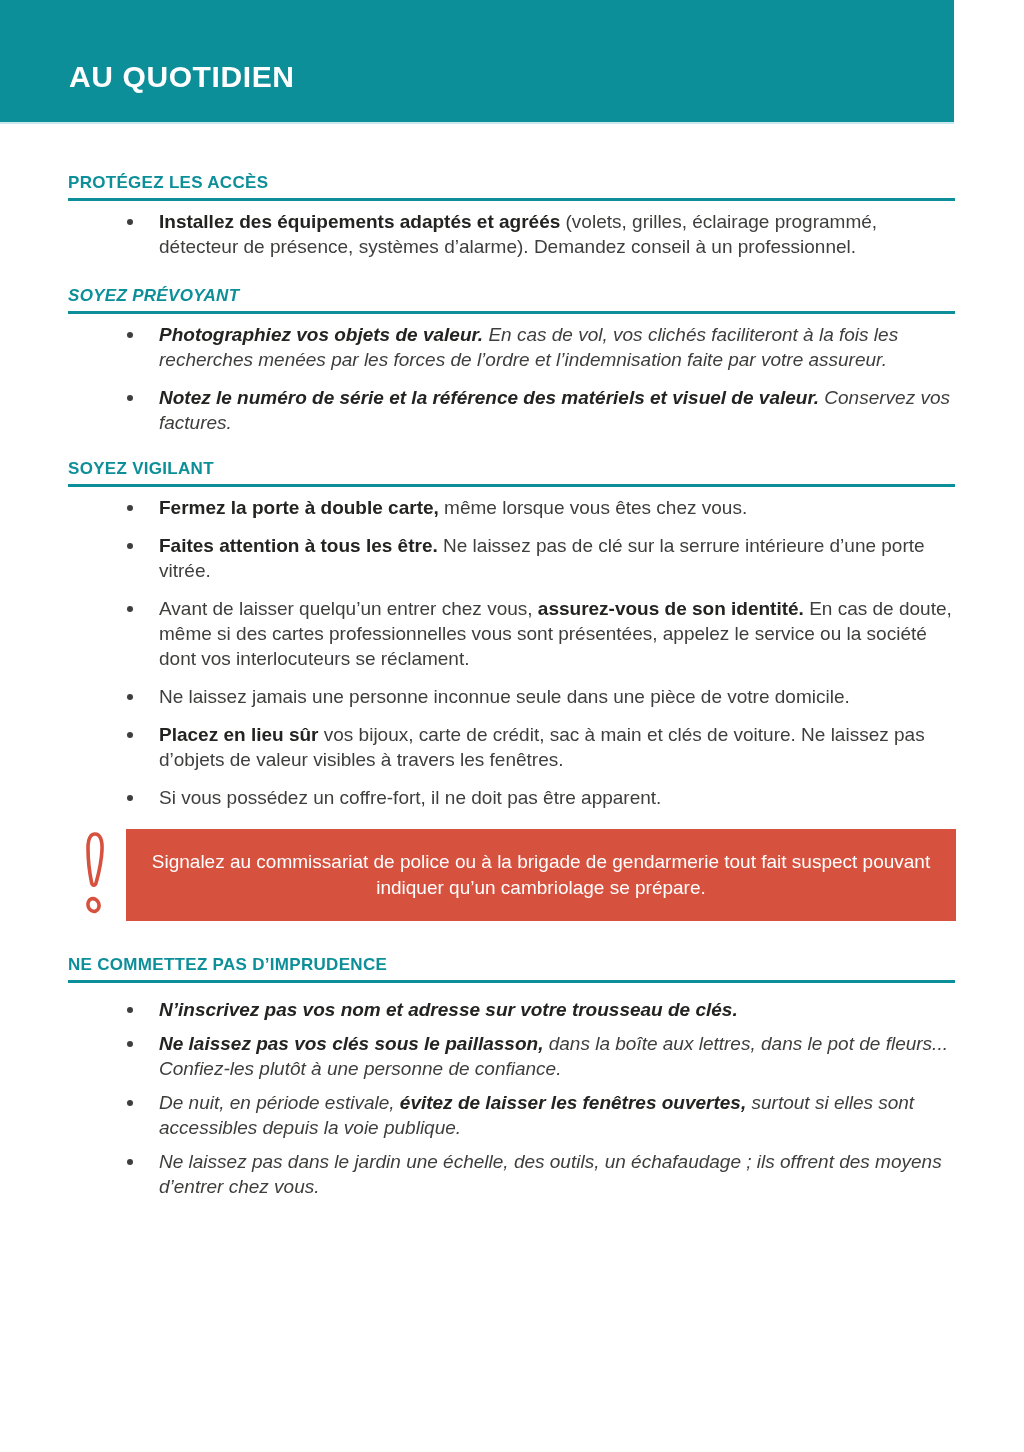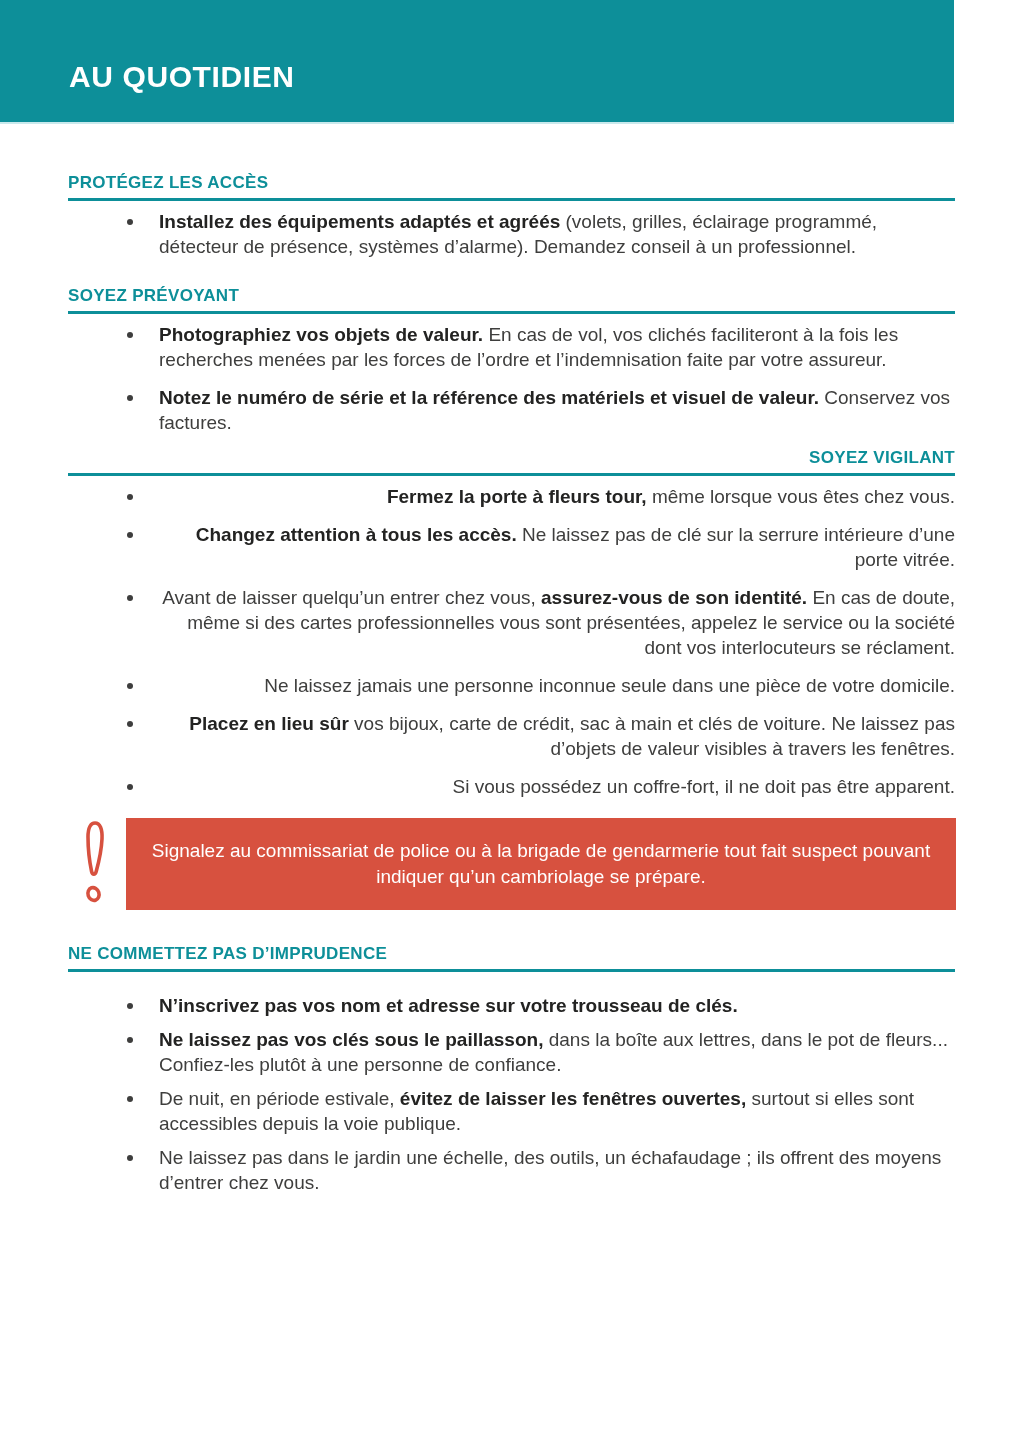--- a/index.html
+++ b/index.html
@@ -71,25 +71,25 @@
     left:59px;top:10px;
     width:6px;height:6px;
     border-radius:50%;
     background:var(--body);
   }
   .bullets li + li{margin-top:13px;}
   .bullets strong{color:var(--bold);font-weight:bold;}
 
   
   .block-0{margin-top:48px;}
-  .block-1{margin-top:26px;}
-  .block-2{margin-top:12px;text-align:right;}
+  .block-1{margin-top:26px;font-style:italic;}
+  .block-2{margin-top:23px;}
   .block-3{margin-top:19px;text-align:center;}
   .block-4{margin-top:33px;}
-  .block-4 .bullets{margin-top:21px;}
+  .block-4 .bullets{margin-top:14px;font-style:italic;}
   .block-4 .bullets li + li{margin-top:9px;}
 
   
   .alert{
     position:relative;
     margin-left:58px;
     width:830px;
     background:var(--alert);
     color:var(--white);
     padding:20px 24px;
@@ -124,22 +124,22 @@
       <section class="section block-1">
         <h2 class="section-heading">SOYEZ PRÉVOYANT</h2>
         <ul class="bullets">
           <li><strong>Photographiez vos objets de valeur.</strong><span> En cas de vol, vos clichés faciliteront à la fois les recherches menées par les forces de l’ordre et l’indemnisation faite par votre assureur.</span></li>
           <li><strong>Notez le numéro de série et la référence des matériels et visuel de valeur.</strong><span> Conservez vos factures.</span></li>
         </ul>
       </section>
       <section class="section block-2">
         <h2 class="section-heading">SOYEZ VIGILANT</h2>
         <ul class="bullets">
-          <li><strong>Fermez la porte à fleurs tour,</strong><span> même lorsque vous êtes chez vous.</span></li>
-          <li><strong>Changez attention à tous les accès.</strong><span> Ne laissez pas de clé sur la serrure intérieure d’une porte vitrée.</span></li>
+          <li><strong>Fermez la porte à double carte,</strong><span> même lorsque vous êtes chez vous.</span></li>
+          <li><strong>Faites attention à tous les être.</strong><span> Ne laissez pas de clé sur la serrure intérieure d’une porte vitrée.</span></li>
           <li><span>Avant de laisser quelqu’un entrer chez vous, </span><strong>assurez-vous de son identité.</strong><span> En cas de doute, même si des cartes professionnelles vous sont présentées, appelez le service ou la société dont vos interlocuteurs se réclament.</span></li>
           <li><span>Ne laissez jamais une personne inconnue seule dans une pièce de votre domicile.</span></li>
           <li><strong>Placez en lieu sûr</strong><span> vos bijoux, carte de crédit, sac à main et clés de voiture. Ne laissez pas d’objets de valeur visibles à travers les fenêtres.</span></li>
           <li><span>Si vous possédez un coffre-fort, il ne doit pas être apparent.</span></li>
         </ul>
       </section>
       <aside class="alert block-3">
         <span class="alert-icon">
           <svg viewBox="0 0 28 88" xmlns="http://www.w3.org/2000/svg">
             <path d="M14 4 C19 4 21.5 10 21 20 C20.3 34 17 46 15.2 52.5 C14.2 56 11.4 56 10.6 52.5 C8.8 44 7 32 7 18 C7 8 10 4 14 4 Z" fill="none" stroke="var(--alert)" stroke-width="3.6"></path>

